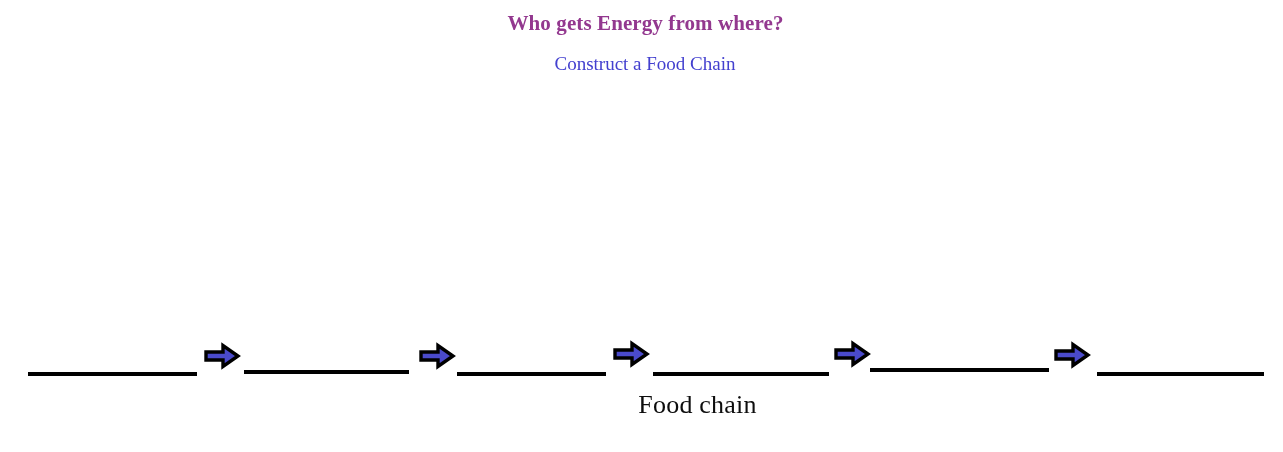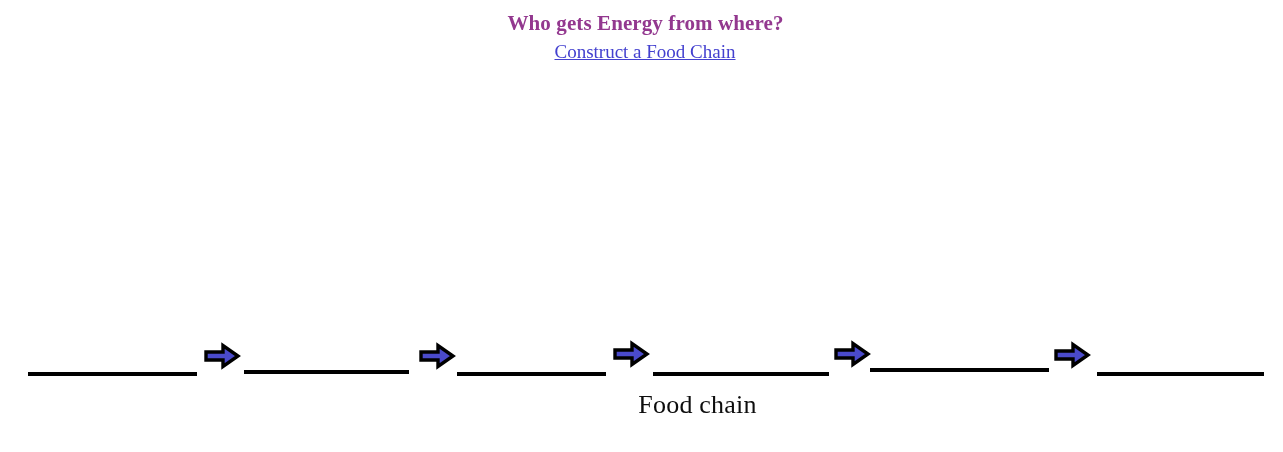--- a/index.html
+++ b/index.html
@@ -39,23 +39,22 @@
     letter-spacing: 0.1px;
     margin: 0;
     padding-left: 8px;
   }
   .subtitle {
     font-family: "Liberation Serif", "DejaVu Serif", serif;
     font-weight: normal;
     font-size: 19px;
     line-height: 24px;
     color: #4340cf;
-    margin: 4px;
+    margin: 16px;
     padding-left: 7px;
-    text-decoration: underline;
   }
 
   
   .chain-row {
     position: absolute;
     left: 0;
     top: 335px;
     width: 1283px;
     height: 50px;
   }

